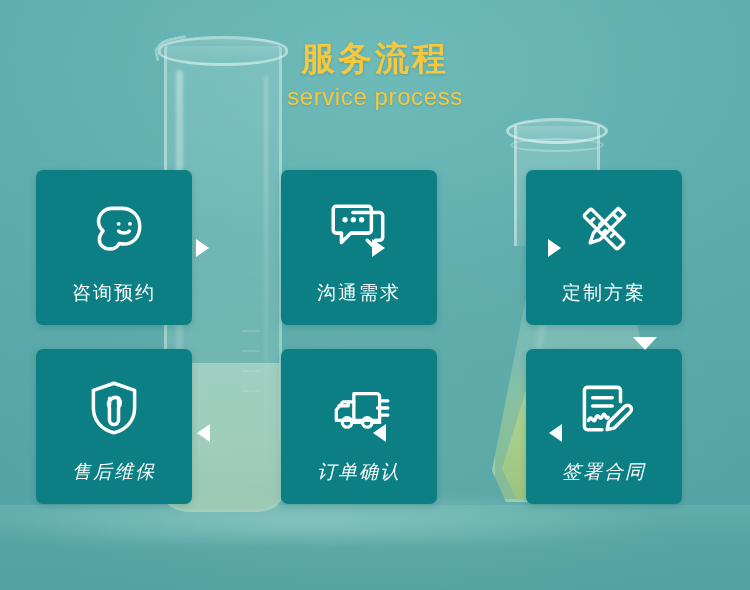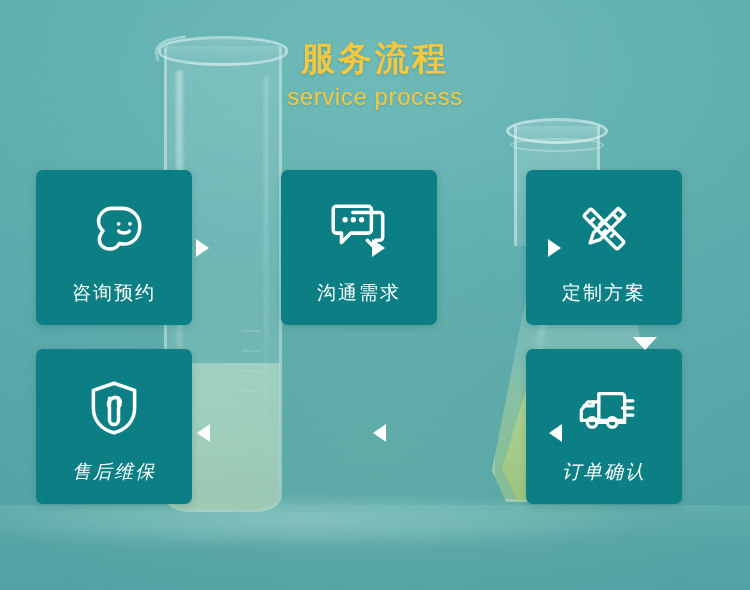--- a/index.html
+++ b/index.html
@@ -344,17 +344,28 @@
             <path d="M12.5 30h9v-4"></path>
             <circle cx="20.5" cy="46" r="4.6"></circle>
             <circle cx="40" cy="46" r="4.6"></circle>
             <path d="M25.2 46h10.2M44.6 46h7.6"></path>
             <path d="M52 25h8M50 32h10M52 39h8"></path>
           </svg>
         </div>
         <div class="label">订单确认</div>
       </div>
 
+      <div class="card">
+        <div class="icon">
+          <svg viewBox="0 0 64 64" fill="none" stroke="#ffffff" stroke-width="3.4" stroke-linecap="round" stroke-linejoin="round">
+            <path d="M48 26V15a3 3 0 0 0-3-3H16a3 3 0 0 0-3 3v35a3 3 0 0 0 3 3h14"></path>
+            <path d="M21 22h19M21 30h19"></path>
+            <path d="M17 44c3-7 4.5 5 7-2s4 4 6.5-2 3.5 5 5.5 1"></path>
+            <path d="M52 30.5 36.5 46l-1.5 7 7-1.5L57.5 36a3.6 3.6 0 0 0-5.5-5.5Z"></path>
+          </svg>
+        </div>
+        <div class="label">签署合同</div>
+      </div>
 
     </div>
   </div>
 
 </div>
 
 </body></html>

